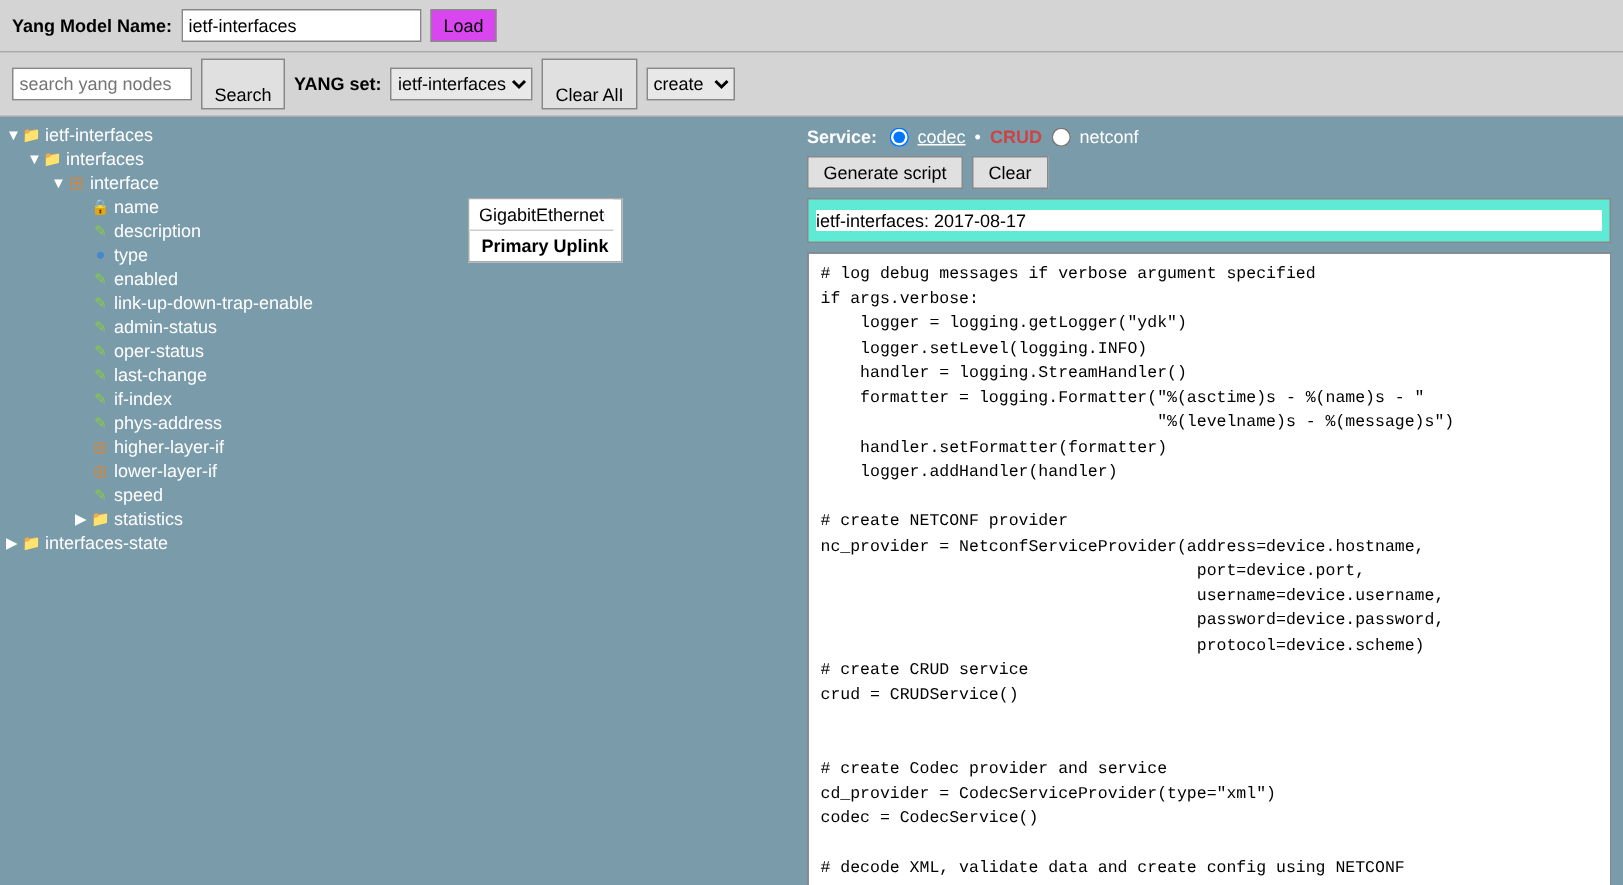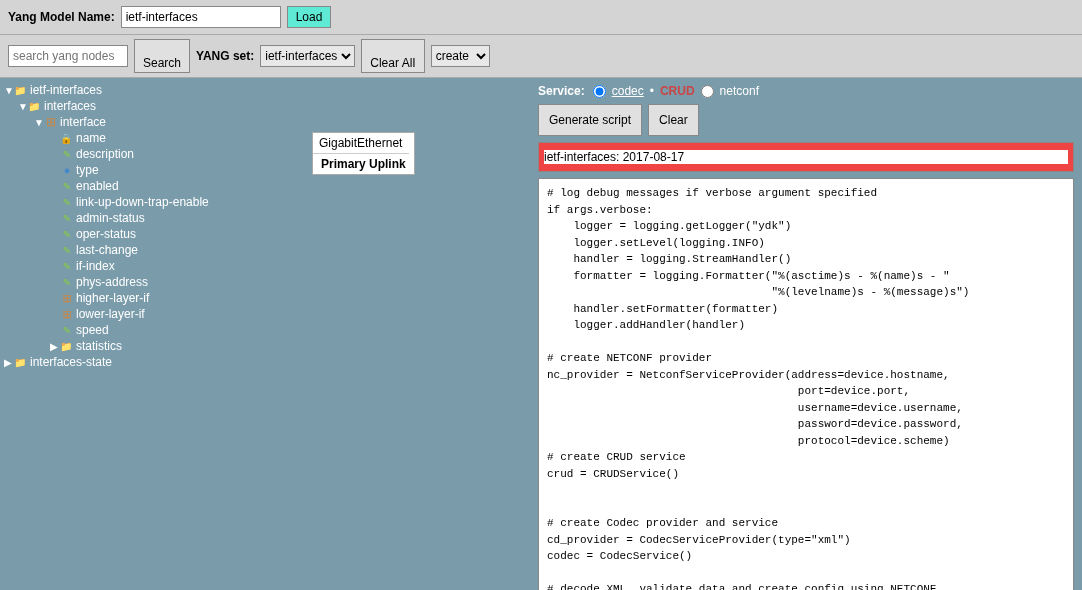--- a/index.html
+++ b/index.html
@@ -31,21 +31,21 @@
       padding: 2px 4px;
       font-size: 12px;
       height: 22px;
       width: 160px;
     }
     .top-bar button, .select-wrapper select {
       height: 22px;
       font-size: 12px;
       padding: 0 8px;
       cursor: pointer;
-      background: #5eead4;
+      background: #d946ef;
       border: 1px solid #888;
     }
 
     
     .second-bar {
       background: #d4d4d4;
       padding: 4px 8px;
       display: flex;
       align-items: center;
       gap: 6px;
@@ -209,30 +209,30 @@
       font-weight: bold;
       font-size: 12px;
     }
 
     .button-row {
       display: flex;
       align-items: center;
       gap: 6px;
     }
     .button-row button {
-      height: 32px;
+      height: 22px;
       font-size: 12px;
       padding: 0 10px;
       cursor: pointer;
       background: #e0e0e0;
       border: 1px solid #888;
     }
 
     .yang-input-area {
-      background: #ef4444;
+      background: #5eead4;
       border: 1px solid #888;
       padding: 3px 5px;
       font-size: 12px;
       height: 30px;
       display: flex;
       align-items: center;
     }
     .yang-input-area input {
       border: none;
       outline: none;

